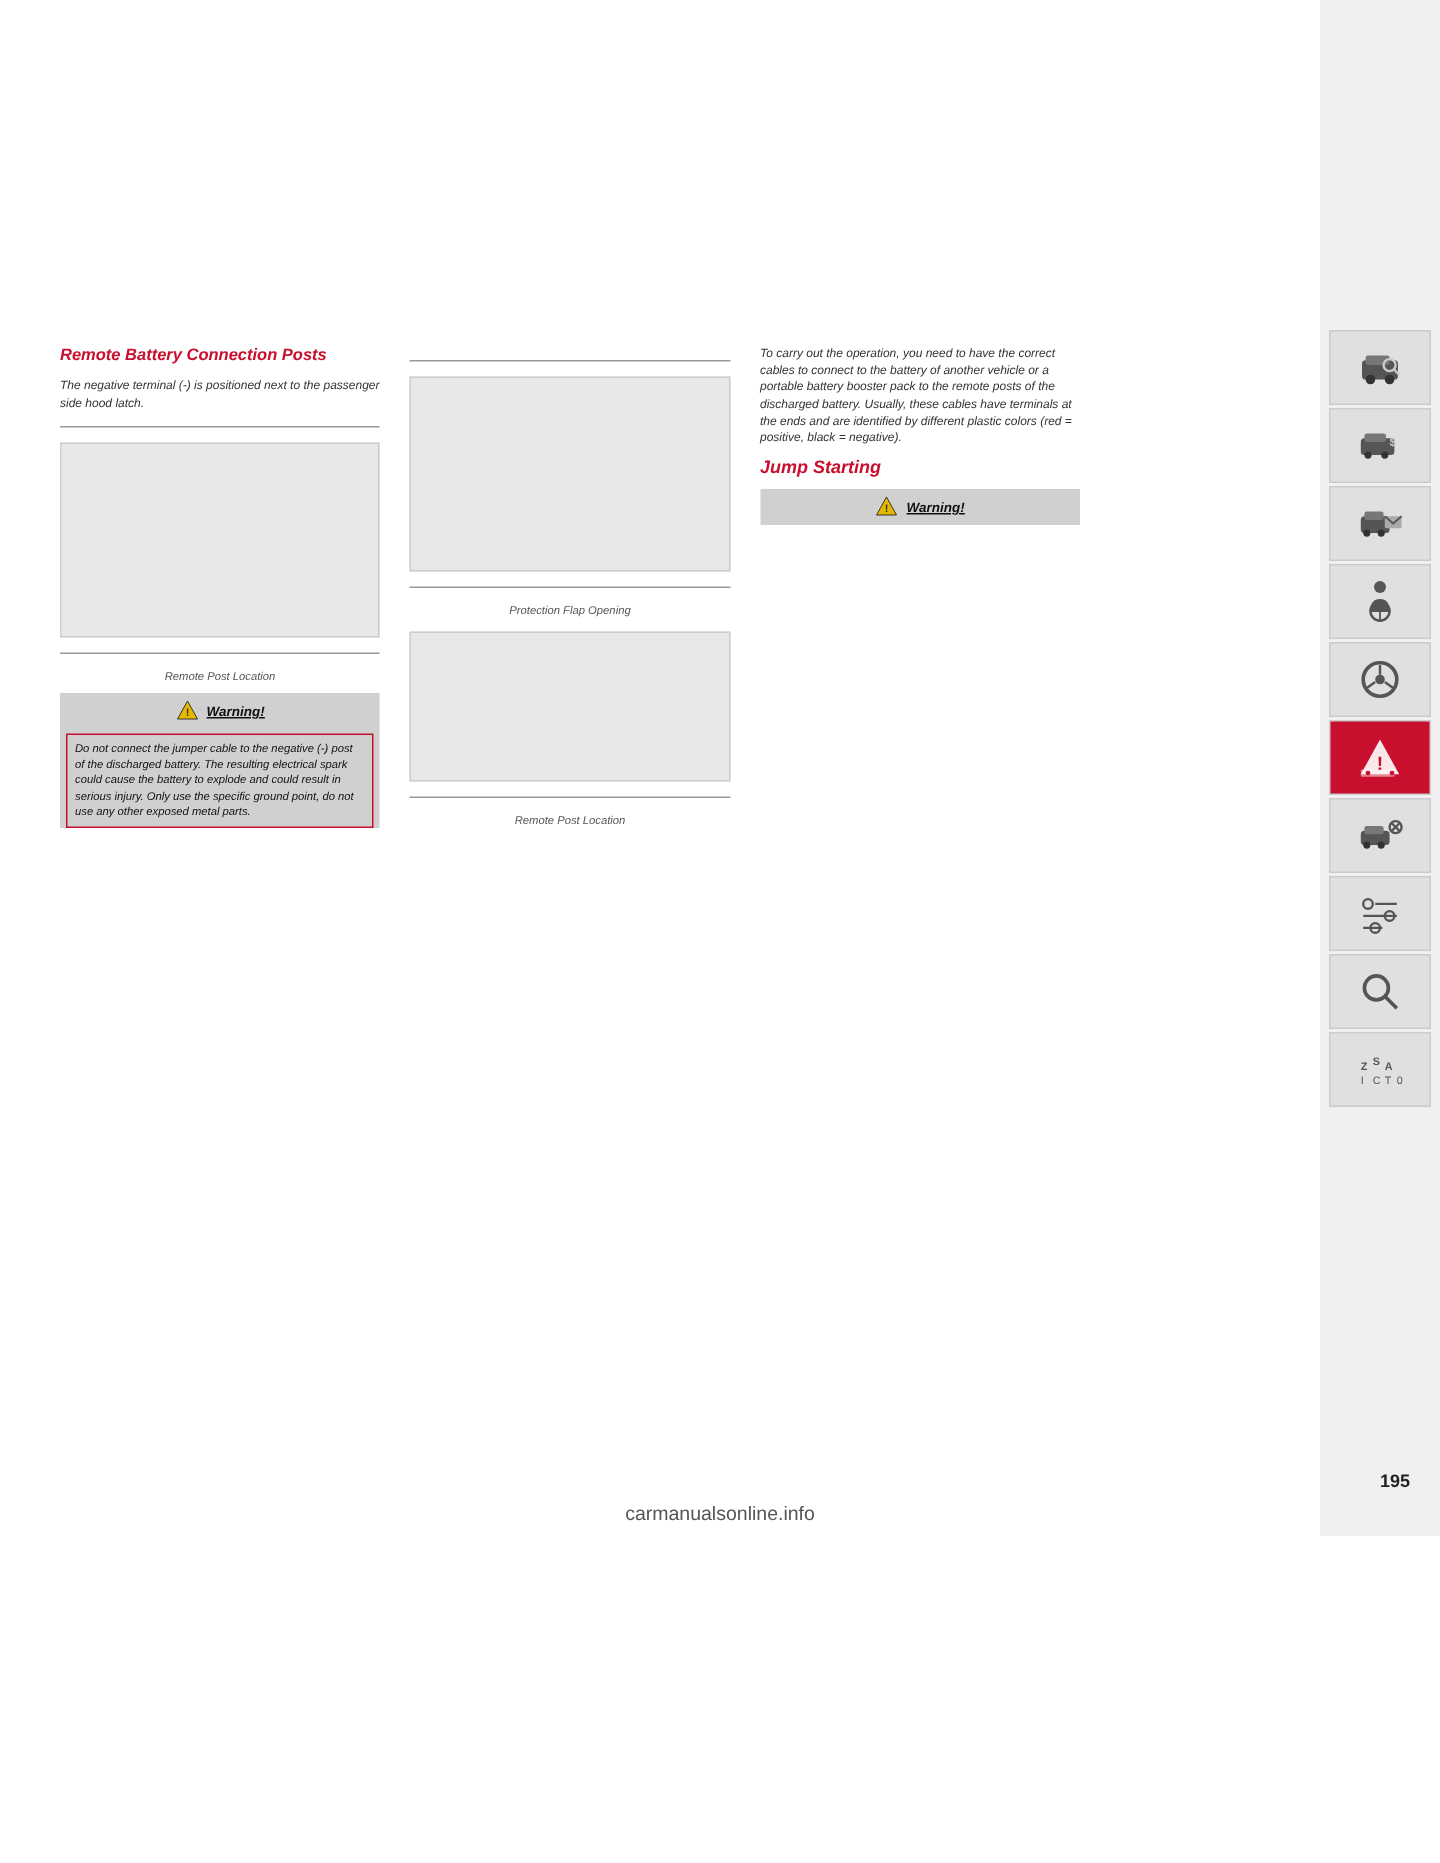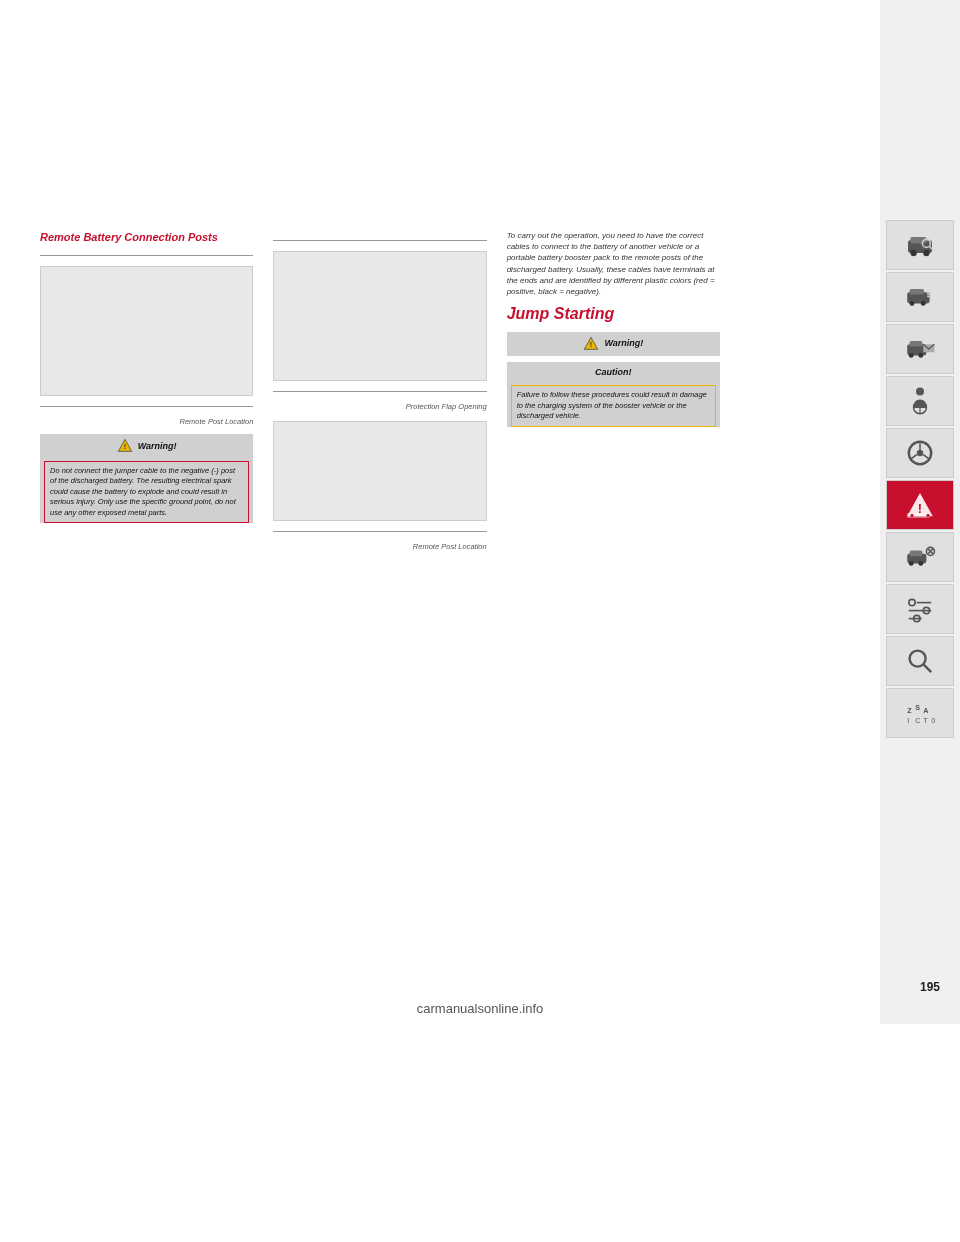--- a/index.html
+++ b/index.html
@@ -72,41 +72,42 @@
       height: 130px;
     }
     .img-box-medium {
       height: 100px;
     }
 
     
     .img-caption {
       font-size: 7.5px;
       color: #555;
-      text-align: right;
+      text-align: center;
       margin-top: 2px;
       font-style: italic;
     }
 
     
     .warning-box {
       background: #d0d0d0;
       border: none;
       margin: 6px 0;
     }
     .warning-icon {
       width: 16px;
       height: 16px;
       flex-shrink: 0;
     }
     .warning-title {
       font-size: 9px;
       font-weight: bold;
       font-style: italic;
       color: #111;
+      text-decoration: underline;
     }
 
     .warning-body {
       border: 1.5px solid #c8102e;
       margin: 3px 4px 4px 4px;
       padding: 4px 5px;
       font-size: 7.5px;
       line-height: 1.4;
       color: #111;
       font-style: italic;
@@ -136,21 +137,21 @@
       margin: 3px 4px 4px 4px;
       padding: 4px 5px;
       font-size: 7.5px;
       line-height: 1.4;
       color: #111;
       font-style: italic;
     }
 
     
     .section-heading {
-      font-size: 16px;
+      font-size: 12px;
       font-weight: 900;
       color: #c8102e;
       font-style: italic;
       margin: 6px 0 4px 0;
     }
 
     
     .right-sidebar {
       position: absolute;
       right: 0;
@@ -215,20 +216,21 @@
   </style>
 </head>
 <body>
 
 <div class="page-container">
 
   <div class="content-area">
 
     <div class="col">
       <div class="col-title">Remote Battery Connection Posts</div>
+      <div class="col-body">The negative terminal (-) is positioned next to the passenger side hood latch.</div>
       <hr class="divider-line">
 
       <div class="img-box img-box-tall"></div>
 
       <hr class="divider-line">
       <div class="img-caption">Remote Post Location</div>
 
       <div class="warning-box">
         <div class="warning-header-centered">
           <svg class="warning-icon" viewBox="0 0 24 24">
@@ -264,26 +266,20 @@
       <div class="warning-box">
         <div class="warning-header-centered">
           <svg class="warning-icon" viewBox="0 0 24 24">
             <polygon points="12,2 22,20 2,20" fill="#e8b800" stroke="#333" stroke-width="1"></polygon>
             <text x="12" y="17" font-size="11" font-weight="bold" text-anchor="middle" fill="#333">!</text>
           </svg>
           <span class="warning-title">Warning!</span>
         </div>
       </div>
 
-      <div class="caution-box">
-        <div class="caution-header">
-          <span class="caution-title">Caution!</span>
-        </div>
-        <div class="caution-body">Failure to follow these procedures could result in damage to the charging system of the booster vehicle or the discharged vehicle.</div>
-      </div>
     </div>
 
   </div>
 
   <div class="right-sidebar">
 
     <div class="nav-icon-box">
       <svg viewBox="0 0 40 40" fill="none">
         <rect x="5" y="14" width="30" height="16" rx="3" fill="#555"></rect>
         <rect x="8" y="10" width="20" height="8" rx="2" fill="#777"></rect>

